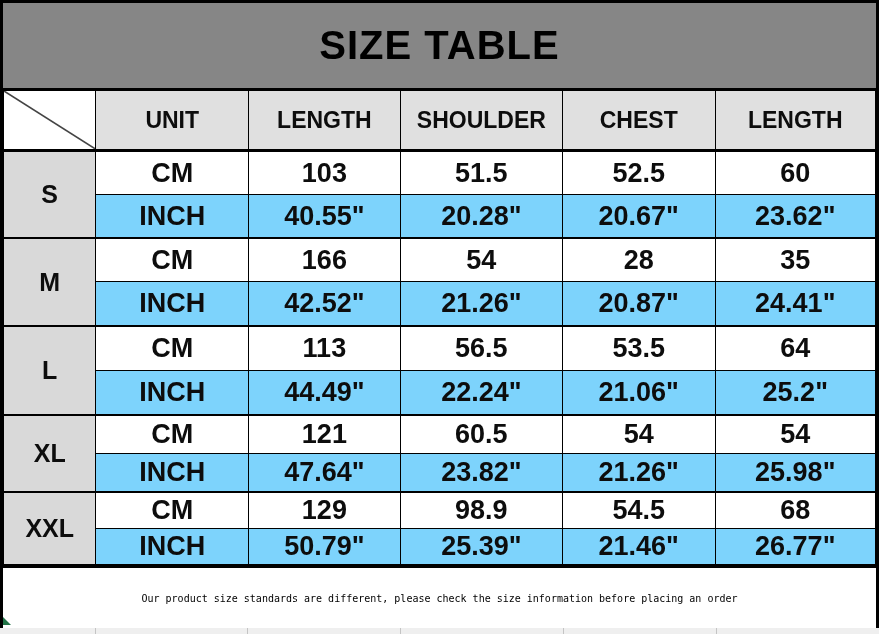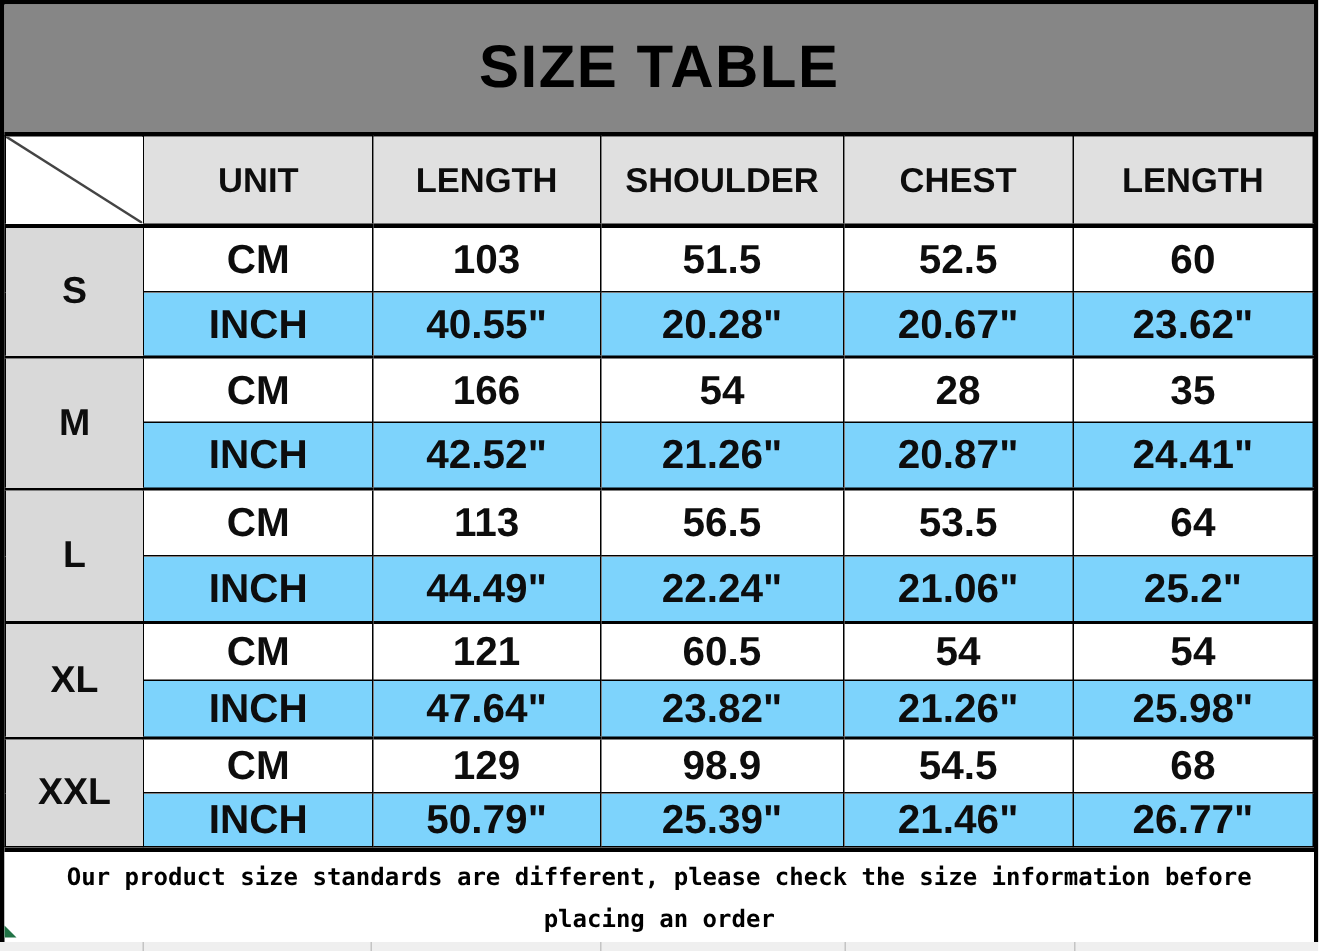--- a/index.html
+++ b/index.html
@@ -108,22 +108,22 @@
     display: flex;
     align-items: center;
     justify-content: center;
     background: #ffffff;
   }
   .note-box p {
     margin: 0;
     padding: 0 6px;
     text-align: center;
     font-family: "DejaVu Sans Mono", "Liberation Mono", monospace;
-    font-weight: bold;
-    font-size: 16px;
+    font-weight: normal;
+    font-size: 10px;
     line-height: 1.75;
     color: #000000;
   }
   .sheet-strip {
     position: absolute;
     left: 0;
     bottom: 0;
     width: 879px;
     height: 6px;
     background: #efefef;

